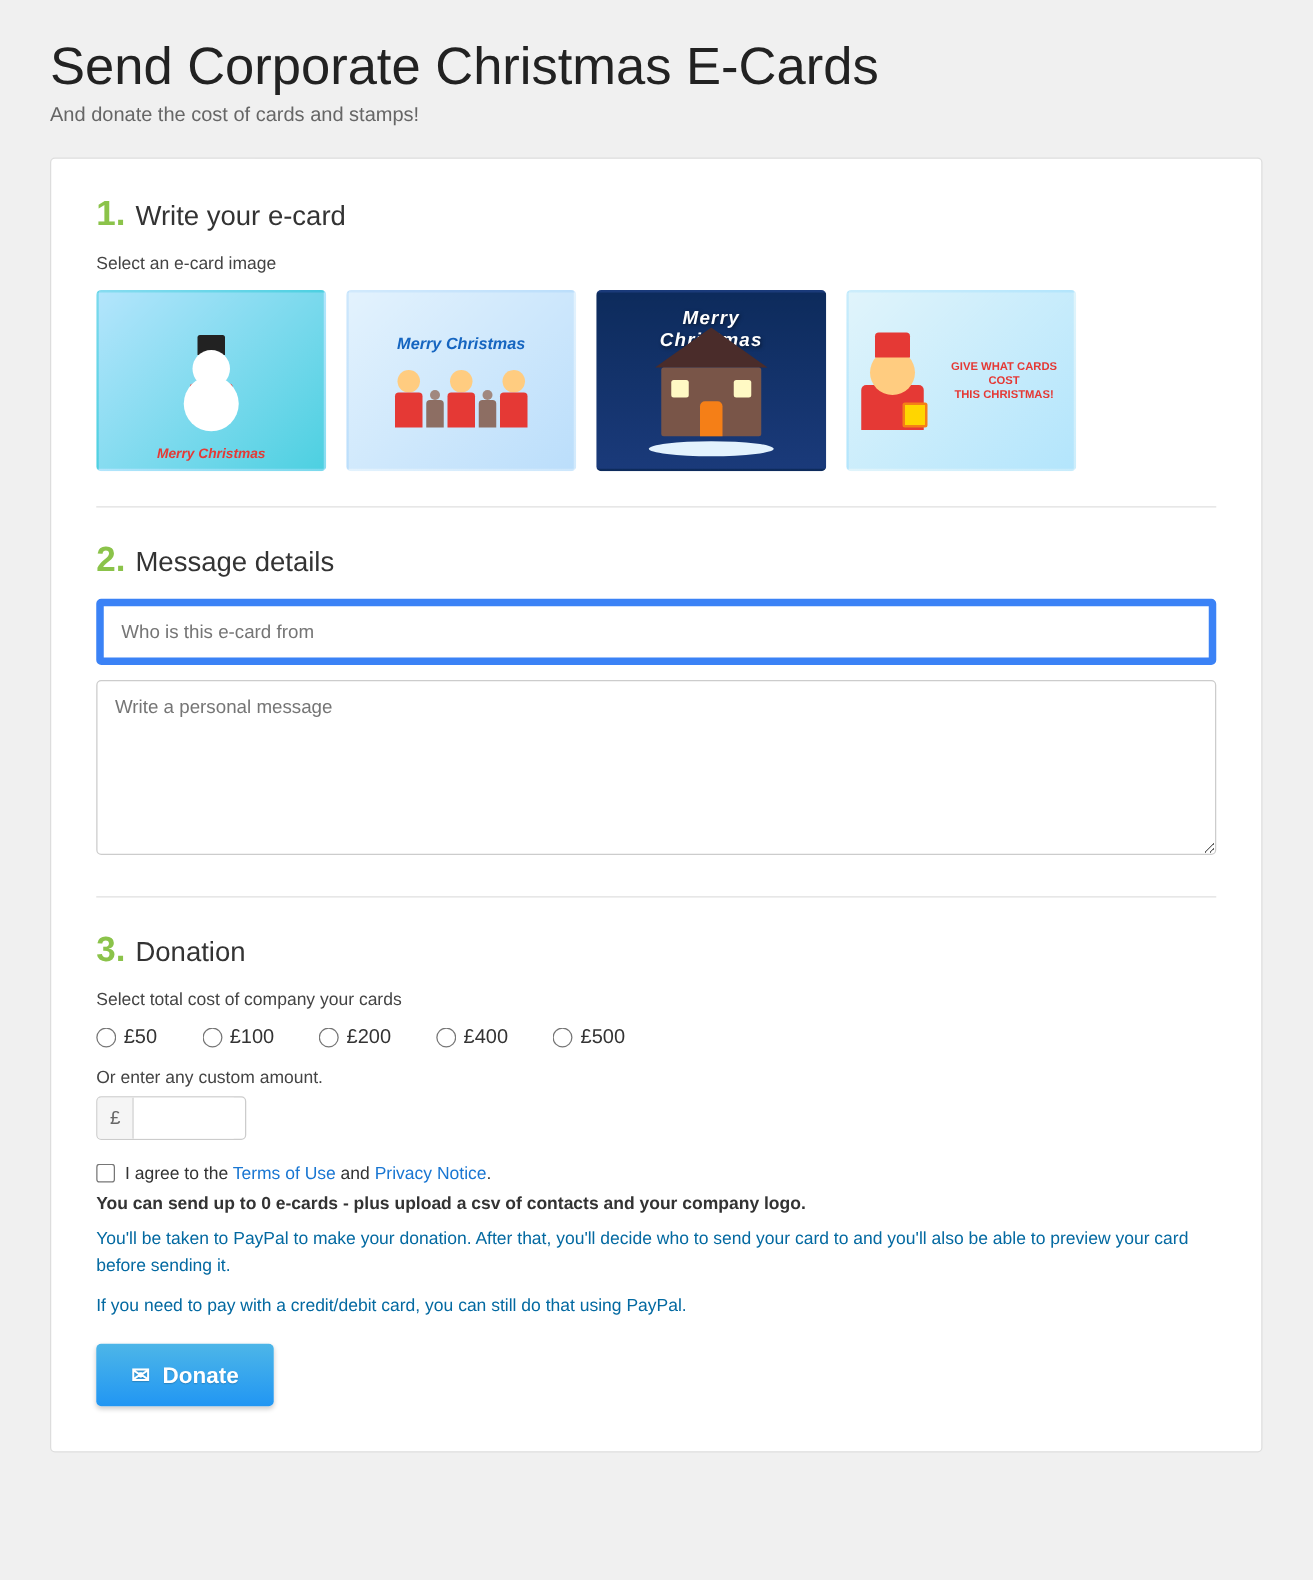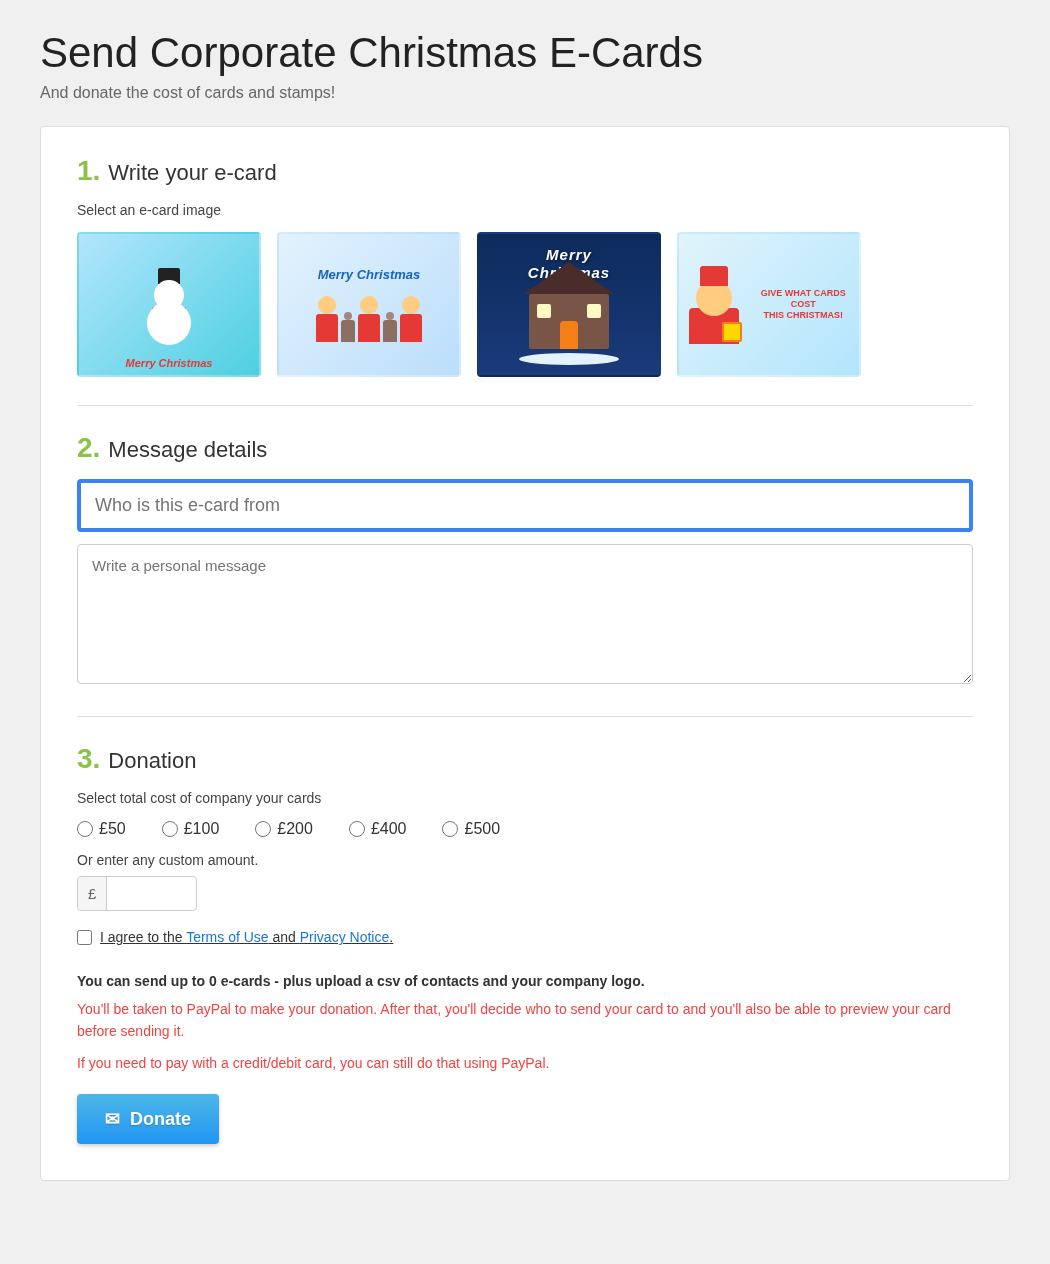--- a/index.html
+++ b/index.html
@@ -174,24 +174,24 @@
     .house-window-l { left: 8px; }
     .house-window-r { right: 8px; }
     .snow-ground {
       width: 100px; height: 12px; background: #e3f2fd; border-radius: 50%;
       margin-top: 4px;
     }
 
     
     .message-input {
       width: 100%;
-      border: 4px solid #3b82f6;
+      border: 6px solid #3b82f6;
       border-radius: 4px;
       padding: 12px 14px;
-      font-size: 18px;
+      font-size: 15px;
       color: #555;
       outline: none;
       margin-bottom: 12px;
       font-family: inherit;
     }
     .message-textarea {
       width: 100%;
       height: 140px;
       border: 1px solid #ccc;
       border-radius: 4px;
@@ -227,36 +227,36 @@
     }
     .currency-symbol {
       padding: 8px 10px; background: #f5f5f5; border-right: 1px solid #ccc;
       color: #666; font-size: 15px;
     }
     .custom-amount-input {
       border: none; outline: none; padding: 8px 10px;
       font-size: 15px; width: 80px; font-family: inherit;
     }
     .terms-row {
-      display: flex; align-items: center; gap: 8px; margin-bottom: 28px; text-decoration: underline;
+      display: flex; align-items: center; gap: 8px; margin-bottom: 8px;
     }
     .terms-checkbox {
       width: 15px; height: 15px; cursor: pointer; accent-color: #4a90d9;
     }
     .terms-text {
       font-size: 14px; color: #333;
     }
     .terms-link {
       color: #1976d2; text-decoration: none;
     }
     .info-bold {
       font-size: 14px; font-weight: 700; color: #333; margin-bottom: 10px;
     }
     .info-text {
-      font-size: 14px; color: #ef4444; line-height: 1.55; margin-bottom: 10px;
+      font-size: 14px; color: #0369a1; line-height: 1.55; margin-bottom: 10px;
     }
     .donate-btn {
       display: inline-flex; align-items: center; gap: 10px;
       background: linear-gradient(180deg, #4db6e8 0%, #2196f3 100%);
       color: #fff; border: none; border-radius: 4px;
       padding: 14px 28px; font-size: 18px; font-weight: 600;
       cursor: pointer; margin-top: 10px;
       text-shadow: 0 1px 1px rgba(0,0,0,0.2);
       box-shadow: 0 2px 4px rgba(0,0,0,0.2);
     }

